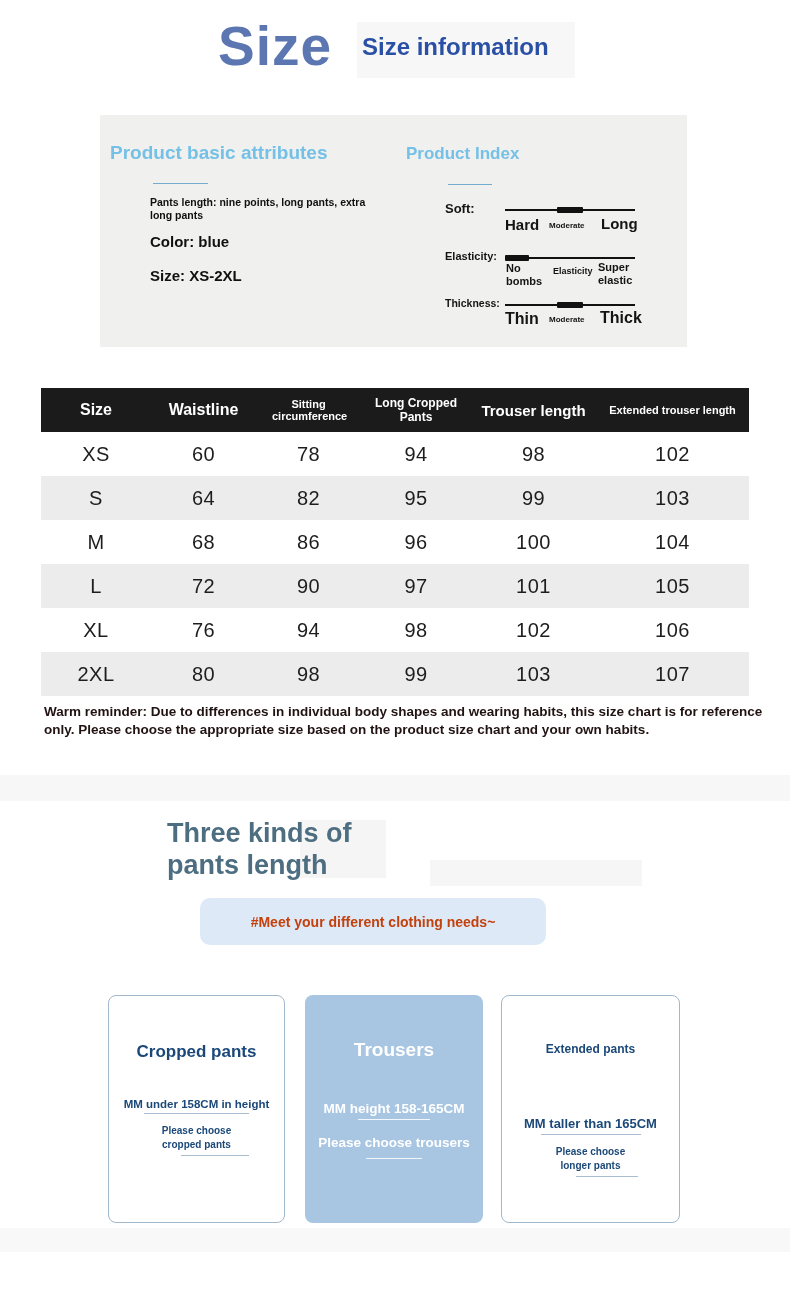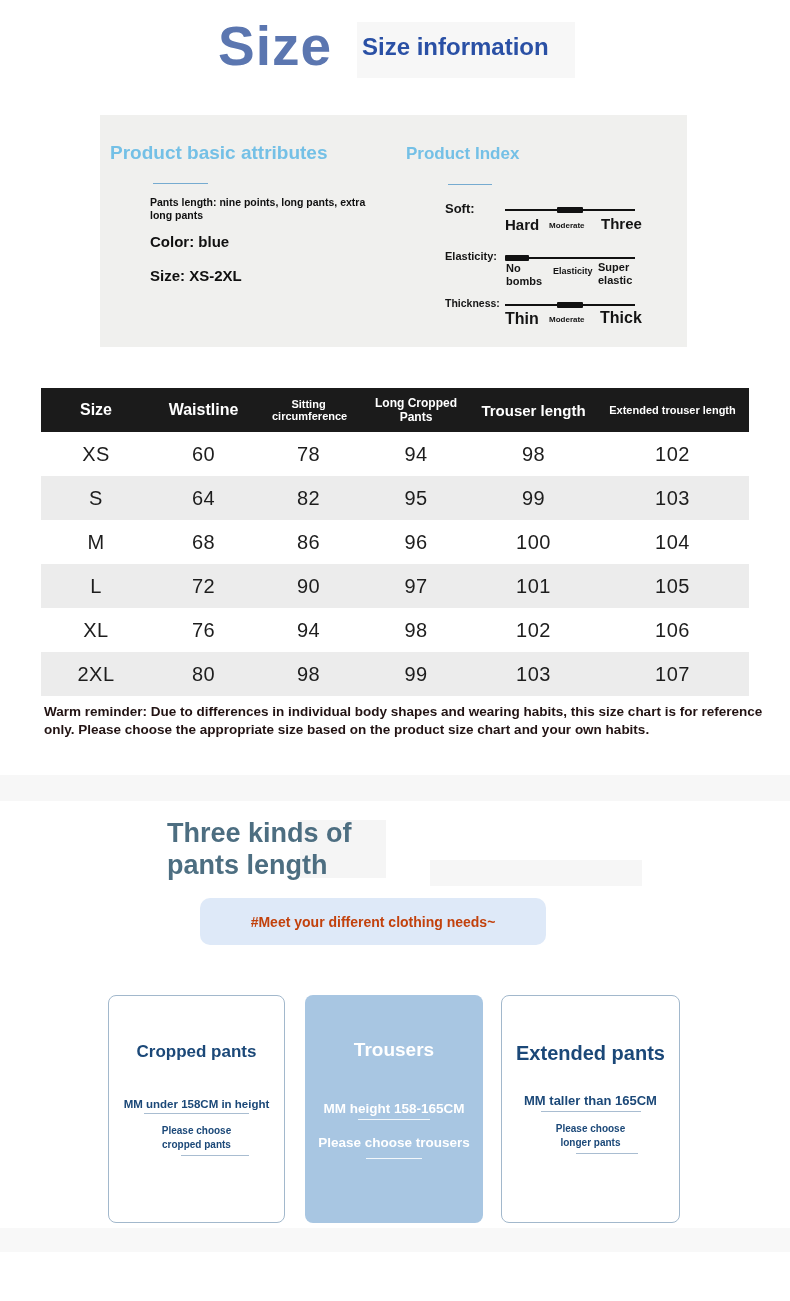--- a/index.html
+++ b/index.html
@@ -62,25 +62,25 @@
   .banner-text { font-size:14px; font-weight:700; color:#c2410c; }
 
   
   .card { position:absolute; top:995px; height:228px; border-radius:8px; display:flex; flex-direction:column; align-items:center; text-align:center; }
   .card-outline { background:#ffffff; border:1.5px solid #a2b8cc; color:#1b4878; }
   .card-filled { background:#a8c6e2; color:#ffffff; }
   .card1 { left:108px; width:177px; }
   .card2 { left:305px; width:178px; }
   .card3 { left:501px; width:179px; }
   .card-title { font-weight:800; margin-top:46px; }
-  .card1 .card-title { font-size:17px; } .card2 .card-title { font-size:19px; margin-top:44px; } .card3 .card-title { font-size:20px;text-align:center; }
+  .card1 .card-title { font-size:17px; } .card2 .card-title { font-size:19px; margin-top:44px; } .card3 .card-title { font-size:12px;text-align:center; }
   .card-sub { font-weight:800; }
   .card1 .card-sub { font-size:11.5px; margin-top:36px; }
   .card2 .card-sub { font-size:13.5px; margin-top:40px; }
-  .card3 .card-sub { font-size:13px; margin-top:28px; }
+  .card3 .card-sub { font-size:13px; margin-top:60px; }
   .u-line { height:1px; margin-top:3px; }
   .card-outline .u-line { background:#a9bdd1; }
   .card-filled .u-line { background:rgba(255,255,255,0.85); }
   .u-sub1 { width:105px; } .u-sub2 { width:72px; } .u-sub3 { width:100px; }
   .card-note { font-weight:700; margin-top:10px; line-height:1.4; }
   .card1 .card-note, .card3 .card-note { font-size:10px; }
   .card2 .card-note { font-size:13.5px; margin-top:14px; }
   .u-note1 { width:68px; transform:translateX(18px); }
   .u-note2 { width:56px; margin-top:5px; }
   .u-note3 { width:62px; transform:translateX(16px); }
@@ -103,21 +103,21 @@
 
   <div class="index-heading">Product Index</div>
   <div class="index-underline"></div>
 
   <div class="scale-label lbl-soft">Soft:</div>
   <div class="scale-line line-soft">
       <div class="scale-marker m-mid"></div>
     </div>
   <div class="scale-end soft-l">Hard</div>
   <div class="scale-end soft-m">Moderate</div>
-  <div class="scale-end soft-r">Three</div>
+  <div class="scale-end soft-r">Long</div>
 
   <div class="scale-label lbl-ela">Elasticity:</div>
   <div class="scale-line line-ela">
       <div class="scale-marker m-left"></div>
     </div>
   <div class="scale-end ela-l pre">No
 bombs</div>
   <div class="scale-end ela-m">Elasticity</div>
   <div class="scale-end ela-r pre">Super
 elastic</div>

